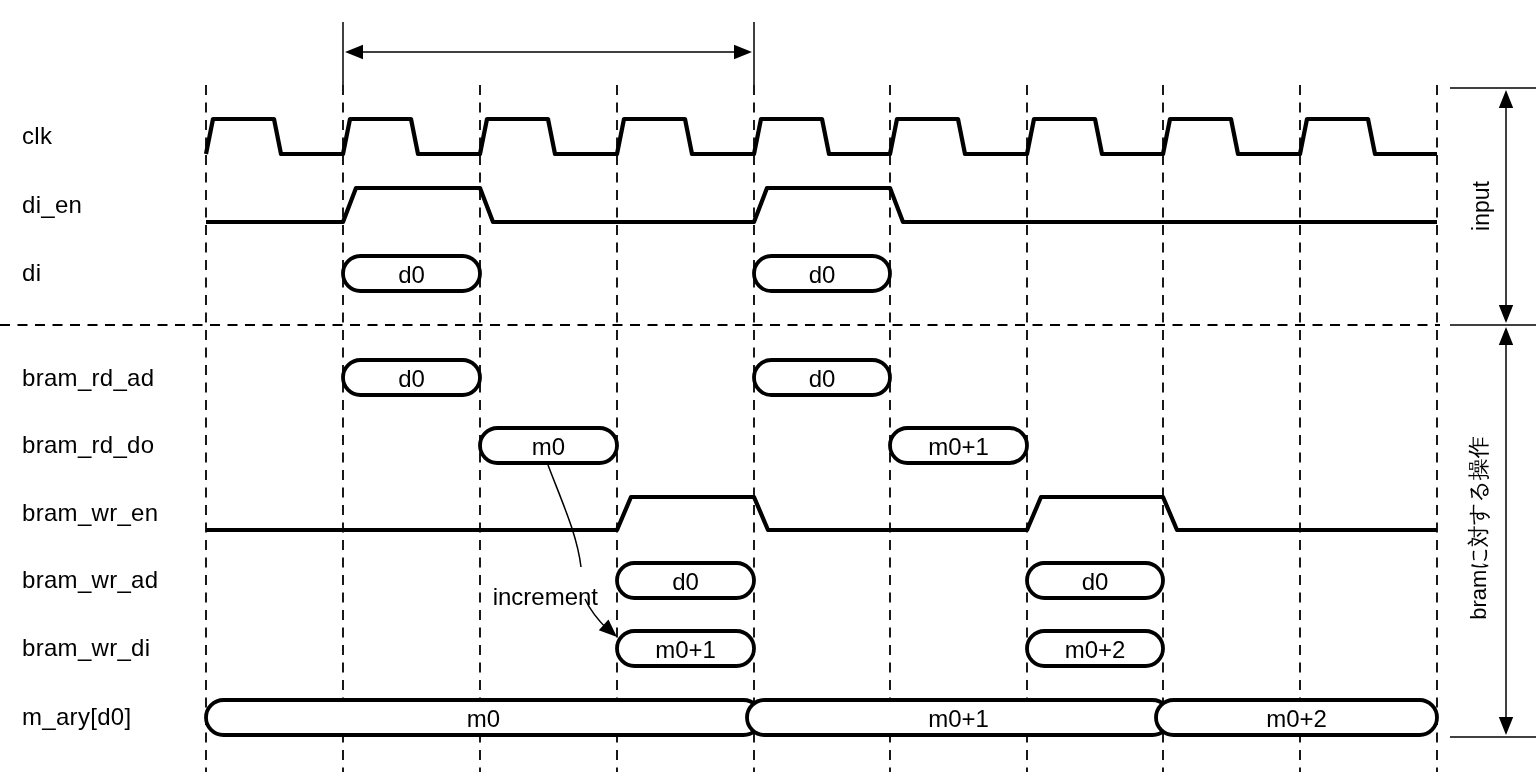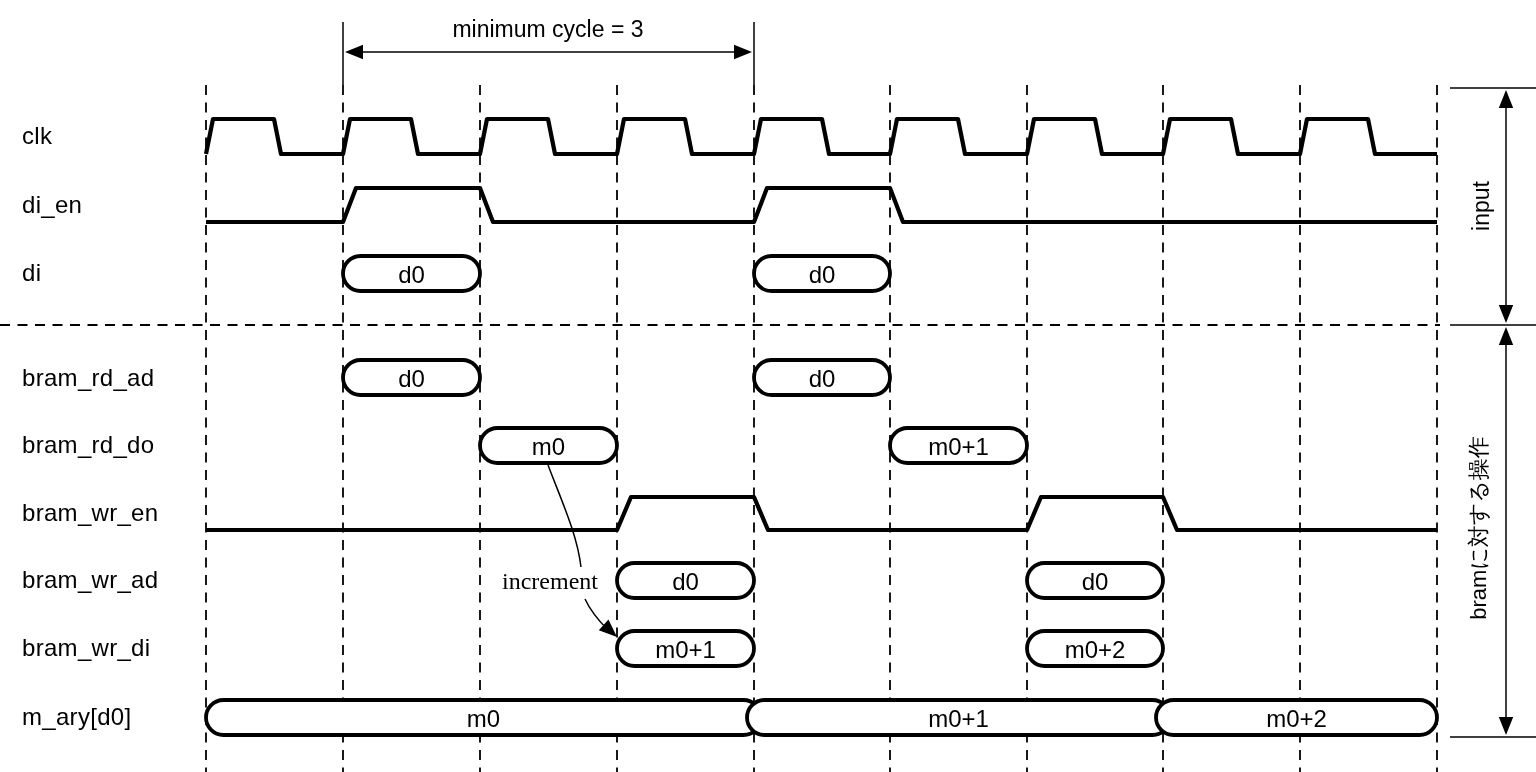--- a/index.html
+++ b/index.html
@@ -3,21 +3,21 @@
 <meta charset="utf-8">
 <style>
   html,body{margin:0;padding:0;background:#fff;}
   .stage{position:relative;width:1536px;height:772px;background:#ffffff;overflow:hidden;
          font-family:"Liberation Sans",sans-serif;color:#000;}
   .stage svg{position:absolute;left:0;top:0;}
   .lbl{position:absolute;left:22px;height:28px;line-height:28px;font-size:24px;
        letter-spacing:.3px;white-space:nowrap;text-align:center;}
   .anno{position:absolute;font-size:23px;line-height:28px;white-space:nowrap;}
   .min-cycle{left:398px;top:15px;width:300px;text-align:center;}
-  .increment{left:458px;top:567px;width:140px;text-align:right;font-size:24px;font-family:Liberation Serif, serif;}
+  .increment{left:458px;top:583px;width:140px;text-align:right;font-size:24px;}
   .rot{transform:rotate(-90deg);transform-origin:50% 50%;text-align:center;}
   .input-lbl{left:1406px;top:192px;width:150px;font-size:23px;}
   .bram-lbl{left:1339px;top:514px;width:280px;font-size:22px;}
   .dash{stroke:#000;stroke-width:1.8;stroke-dasharray:10 7.5;fill:none;}
   .thin{stroke:#000;stroke-width:1.5;fill:none;}
   .wave{stroke:#000;stroke-width:4.2;fill:none;stroke-linejoin:round;}
   .bubble{fill:#fff;stroke:#000;stroke-width:3.8;}
   .btext{font-family:"Liberation Sans",sans-serif;font-size:24px;fill:#000;}
 </style>
 </head>
@@ -114,17 +114,16 @@
   <div class="lbl" style="top:122px">clk</div>
   <div class="lbl" style="top:191px">di_en</div>
   <div class="lbl" style="top:259px">di</div>
   <div class="lbl" style="top:364px">bram_rd_ad</div>
   <div class="lbl" style="top:431px">bram_rd_do</div>
   <div class="lbl" style="top:499px">bram_wr_en</div>
   <div class="lbl" style="top:566px">bram_wr_ad</div>
   <div class="lbl" style="top:634px">bram_wr_di</div>
   <div class="lbl" style="top:703px">m_ary[d0]</div>
 
-  <div class="anno min-cycle">minimum cycle = 3</div>
   <div class="anno increment">increment</div>
   <div class="anno rot input-lbl">input</div>
   <div class="anno rot bram-lbl">bramに対する操作</div>
 </div>
 
 </body></html>

